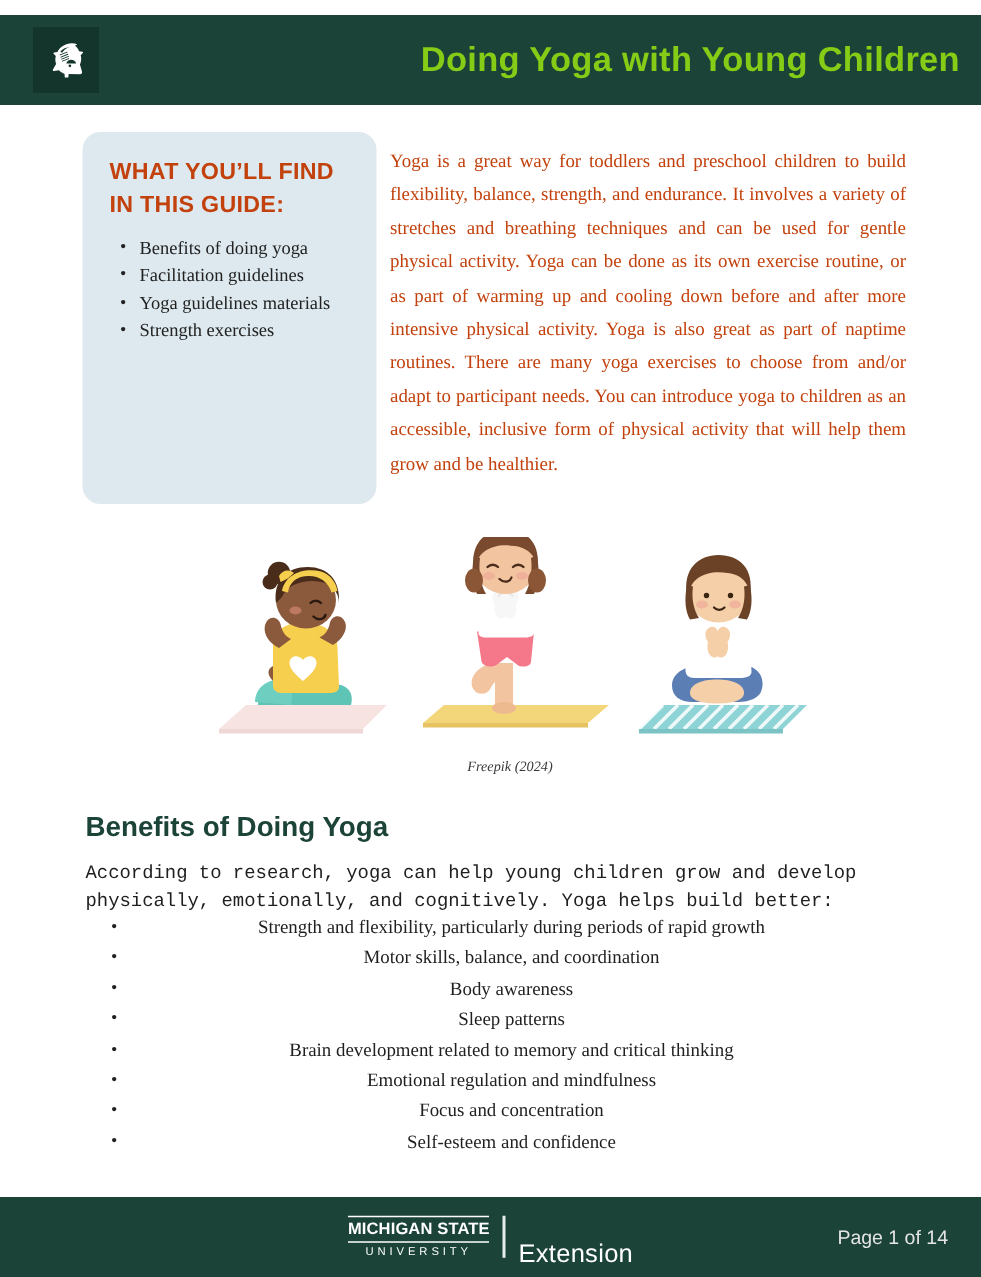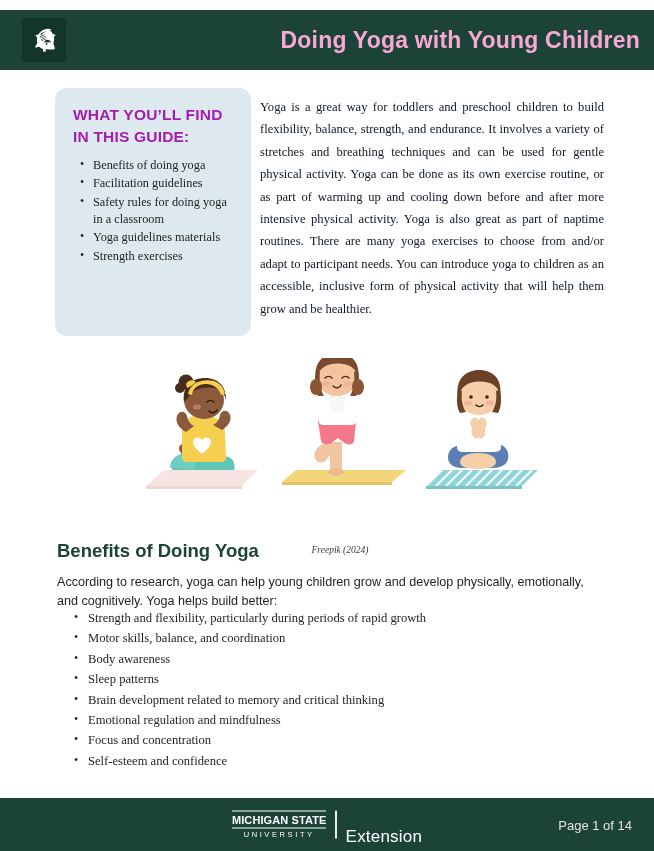--- a/index.html
+++ b/index.html
@@ -39,21 +39,21 @@
     justify-content: center;
   }
   .header-logo-box svg { display: block; }
   .header-title {
     position: absolute;
     left: 0;
     right: 14px;
     top: 50%;
     transform: translateY(-50%);
     text-align: right;
-    color: #f9a8d4;
+    color: #84cc16;
     font-family: "Liberation Sans", sans-serif;
     font-weight: bold;
     font-size: 23px;
     letter-spacing: 0.2px;
   }
 
   
   .callout {
     position: absolute;
     left: 55px;
@@ -63,21 +63,21 @@
     background: #dde9ef;
     border-radius: 12px;
     box-sizing: border-box;
     padding: 16px 14px 10px 18px;
   }
   .callout-title {
     font-family: "Liberation Sans", sans-serif;
     font-weight: bold;
     font-size: 15.5px;
     line-height: 1.45;
-    color: #a21caf;
+    color: #c2410c;
     letter-spacing: 0.2px;
     margin: 0 0 8px 0;
   }
   .callout ul {
     margin: 0;
     padding: 0 0 0 18px;
     list-style: none;
   }
   .callout li {
     position: relative;
@@ -100,21 +100,21 @@
   
   .intro {
     position: absolute;
     left: 260px;
     top: 96px;
     width: 344px;
     font-family: "Liberation Serif", serif;
     font-size: 12.6px;
     line-height: 1.78;
     text-align: justify;
-    color: #0f172a;
+    color: #c2410c;
     margin: 0;
   }
 
   
   .illustration {
     position: absolute;
     left: 130px;
     top: 358px;
     width: 420px;
     height: 150px;
@@ -123,53 +123,53 @@
   .illustration-caption {
     position: absolute;
     left: 130px;
     top: 507px;
     width: 420px;
     text-align: center;
     font-family: "Liberation Serif", serif;
     font-style: italic;
     font-size: 9.5px;
     color: #3a3a3a;
-    margin-top: 38px;
   }
 
   
   .section-heading {
     position: absolute;
     left: 57px;
     top: 540px;
     font-family: "Liberation Sans", sans-serif;
     font-weight: bold;
     font-size: 18.5px;
     color: #1b4338;
     margin: 0;
   }
   .section-intro {
     position: absolute;
     left: 57px;
     top: 573px;
     width: 530px;
-    font-family: Liberation Sans, sans-serif;
+    font-family: Liberation Mono, monospace;
     font-size: 12.6px;
     line-height: 1.52;
     color: #1f1f1f;
     margin: 0;
   }
   .benefits-list {
     position: absolute;
     left: 74px;
     top: 612px;
     width: 520px;
     margin: 0;
     padding: 0;
     list-style: none;
+    text-align: center;
   }
   .benefits-list li {
     position: relative;
     font-family: "Liberation Serif", serif;
     font-size: 12.6px;
     line-height: 1.0;
     color: #1f1f1f;
     padding-left: 14px;
     margin-bottom: 7.8px;
   }
@@ -273,21 +273,20 @@
     </svg>
   </div>
   <div class="header-title">Doing Yoga with Young Children</div>
 </div>
 
 <div class="callout">
   <div class="callout-title">WHAT YOU’LL FIND IN THIS GUIDE:</div>
   <ul>
     <li>Benefits of doing yoga</li>
     <li>Facilitation guidelines</li>
-    <li>Safety rules for doing yoga in a classroom</li>
     <li>Yoga guidelines materials</li>
     <li>Strength exercises</li>
   </ul>
 </div>
 
 <p class="intro">Yoga is a great way for toddlers and preschool children to build flexibility, balance, strength, and endurance. It involves a variety of stretches and breathing techniques and can be used for gentle physical activity. Yoga can be done as its own exercise routine, or as part of warming up and cooling down before and after more intensive physical activity. Yoga is also great as part of naptime routines. There are many yoga exercises to choose from and/or adapt to participant needs. You can introduce yoga to children as an accessible, inclusive form of physical activity that will help them grow and be healthier.</p>
 
 <div class="illustration">
   <svg width="420" height="150" viewBox="0 0 420 150" aria-hidden="true">
 

